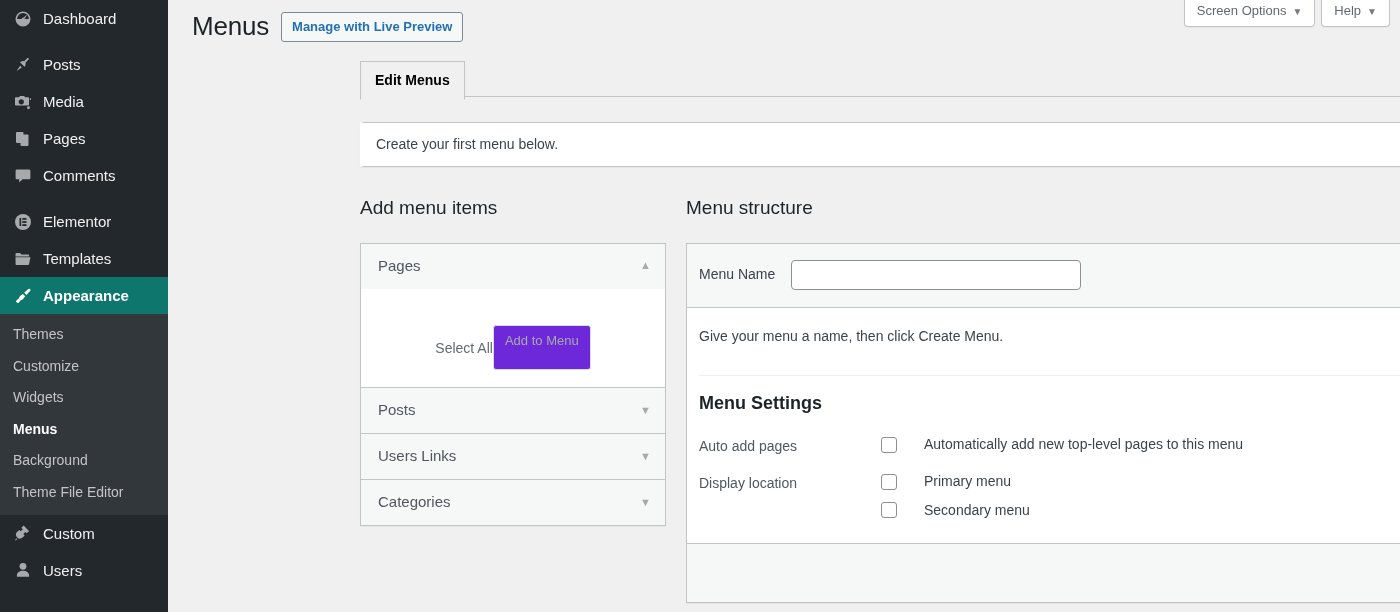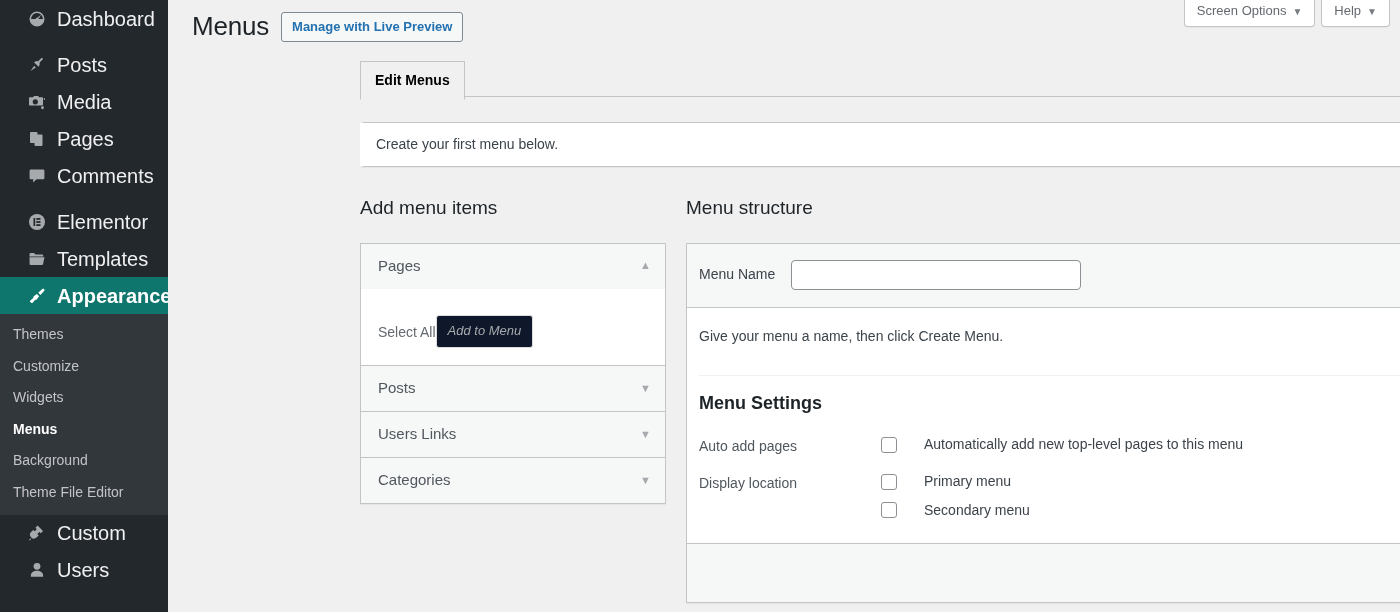--- a/index.html
+++ b/index.html
@@ -18,23 +18,23 @@
   #adminmenu {
     position: absolute; left: 0; top: 0;
     width: 168px; height: 612px;
     background: #23282d;
     color: #fff;
   }
   .menu-item {
     position: relative;
     display: flex; align-items: center;
     height: 37px;
-    padding-left: 26px;
+    padding-left: 12px;
     color: #f0f0f1;
-    font-size: 20px;
+    font-size: 15px;
     line-height: 1;
     cursor: pointer;
     white-space: nowrap;
   }
   .menu-item .mi-icon {
     width: 22px; height: 22px;
     margin-right: 9px;
     display: flex; align-items: center; justify-content: center;
     flex: 0 0 22px;
   }
@@ -237,35 +237,34 @@
     border: 1px solid #dcdcde;
     border-radius: 3px;
     background: #fff;
     flex: 0 0 16px;
     cursor: pointer;
   }
   .cbx.strong { border-color: #8c8f94; }
   .cb-label { font-size: 14px; color: #50575e; line-height: 1.4; }
 
   .acc-footer {
-    display: flex; align-items: center; justify-content: flex-start;
-    margin-top: 7px;
+    display: flex; align-items: center; justify-content: center;
+    margin-top: 17px;
   }
   .link-muted { font-size: 14px; color: #646970; cursor: pointer; }
   .btn-disabled {
-    background: #0f172a;
+    background: #6d28d9;
     border: 1px solid #dcdcde;
     color: #a7aaad;
     border-radius: 3px;
     font-size: 13px;
     font-weight: 400;
-    padding: 5px 11px 6px 11px;
+    padding: 5px 11px 18px 11px;
     line-height: 1.6;
     cursor: default;
-    font-style: italic;
   }
 
   
   #menu-structure-box {
     border: 1px solid #c3c4c7;
     background: #fff;
     box-shadow: 0 1px 1px rgba(0,0,0,.04);
   }
   #menu-name-bar {
     display: flex; align-items: center;

